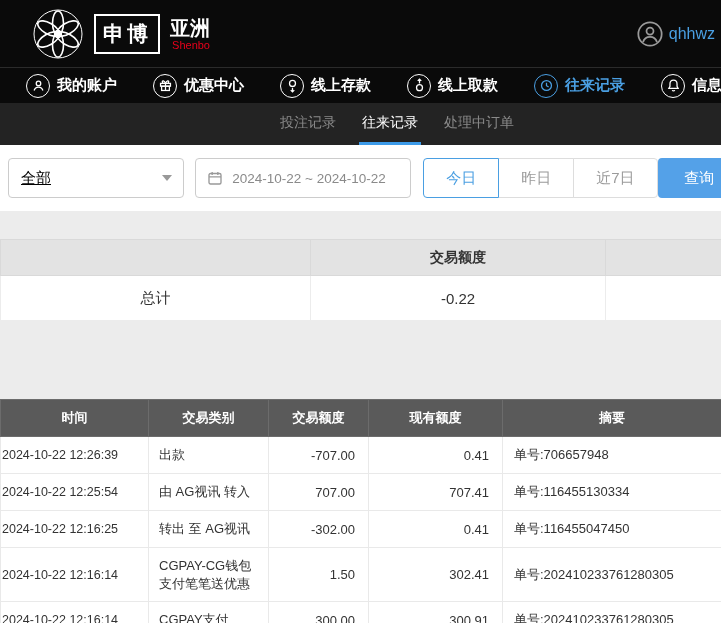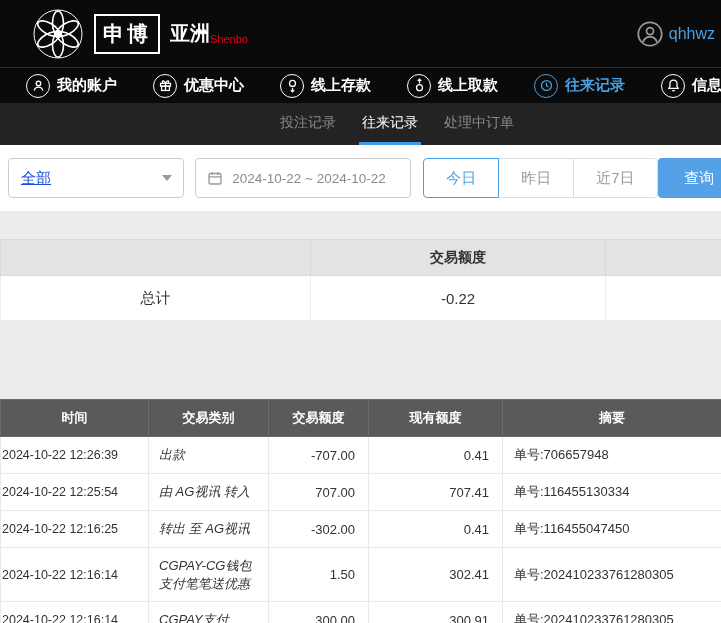--- a/index.html
+++ b/index.html
@@ -4,42 +4,42 @@
 <style>
   * { margin:0; padding:0; box-sizing:border-box; }
   html,body { width:721px; height:623px; overflow:hidden; }
   body { font-family:"Liberation Sans", sans-serif; background:#ececec; }
 
   
   .topbar { height:67px; background:#0a0a0a; display:flex; align-items:center; justify-content:space-between; padding:0 6px 0 32px; }
   .brand { display:flex; align-items:center; gap:10px; }
   .logo-flower { width:52px; height:52px; flex:0 0 auto; }
   .brand-box { border:2px solid #fff; color:#fff; font-weight:bold; font-size:21px; padding:4px 7px; letter-spacing:3px; white-space:nowrap; }
-  .brand-right { display:flex; }
+  .brand-right { display:flex; flex-direction:column; }
   .brand-region { color:#fff; font-weight:bold; font-size:20px; line-height:1.15; }
   .brand-en { color:#e8001b; font-size:11px; align-self:flex-end; line-height:1; }
   .user-box { display:flex; align-items:center; gap:5px; flex:0 0 auto; }
   .avatar-icon { width:28px; height:28px; color:#9a9a9a; }
   .user-name { color:#4a9fe2; font-size:16px; white-space:nowrap; }
 
   
   .mainnav { height:36px; background:#0a0a0a; border-top:1px solid #2b2b2b; display:flex; align-items:center; gap:36px; padding-left:26px; overflow:hidden; }
   .nav-item { display:flex; align-items:center; gap:7px; color:#fff; font-size:15px; font-weight:bold; white-space:nowrap; cursor:pointer; flex:0 0 auto; }
   .nav-item.active { color:#4a9fe2; }
   .nav-icon { width:24px; height:24px; border:1.5px solid currentColor; border-radius:50%; display:flex; align-items:center; justify-content:center; flex:0 0 auto; }
   .nav-icon svg { width:17px; height:17px; }
 
   
   .subnav { height:42px; background:#232323; display:flex; align-items:stretch; justify-content:center; gap:20px; padding-left:73px; }
   .tab { color:#8a8a8a; font-size:14px; display:flex; align-items:center; cursor:pointer; border-bottom:3px solid transparent; padding:0 3px; white-space:nowrap; }
   .tab.active { color:#fff; border-bottom-color:#3d9be9; }
 
   
   .filterbar { height:66px; background:#fff; display:flex; align-items:center; padding-left:8px; }
-  .select { width:181px; height:40px; border:1px solid #ccc; border-radius:4px; display:flex; align-items:center; justify-content:space-between; padding:0 11px 0 12px; color:#1d4ed8; font-size:15px; margin-right:11px; cursor:pointer; background:#fff;text-decoration:underline; }
+  .select { width:181px; height:40px; border:1px solid #ccc; border-radius:4px; display:flex; align-items:center; justify-content:space-between; padding:0 11px 0 12px; color:#000000; font-size:15px; margin-right:11px; cursor:pointer; background:#fff;text-decoration:underline; }
   .caret { width:0; height:0; border-left:5px solid transparent; border-right:5px solid transparent; border-top:6px solid #999; }
   .datebox { width:222px; height:40px; border:1px solid #ccc; border-radius:4px; display:flex; align-items:center; gap:8px; padding:0 10px; color:#8a8a8a; font-size:13.5px; margin-right:12px; cursor:pointer; white-space:nowrap; background:#fff; }
   .cal-icon { width:18px; height:18px; color:#999; flex:0 0 auto; }
   .btn { height:40px; border:1px solid #ddd; background:#fff; color:#9b9b9b; font-size:15px; padding:0 22px; cursor:pointer; font-family:inherit; white-space:nowrap; }
   .btn + .btn { margin-left:-1px; }
   .btn.first { border-radius:4px 0 0 4px; }
   .btn.last  { border-radius:0 4px 4px 0; }
   .btn.active-day { border:1px solid #4a9fe2; color:#4a9fe2; position:relative; z-index:1; }
   .btn-query { height:40px; width:86px; margin-left:auto; margin-right:-20px; background:#54a1e8; color:#fff; border:none; font-size:15px; border-radius:4px; cursor:pointer; font-family:inherit; }
 
@@ -47,21 +47,21 @@
   .summary { margin-top:28px; background:#fff; }
   table { width:100%; border-collapse:collapse; table-layout:fixed; }
   .summary th { background:#e3e3e3; color:#333; font-size:14px; font-weight:bold; height:36px; text-align:center; border:1px solid #d9d9d9; }
   .summary td { height:45px; text-align:center; color:#333; font-size:15px; border:1px solid #ececec; background:#fff; }
 
   
   .main-table { margin-top:78px; background:#fff; }
   .main-table th { background:#5a5a5a; color:#fff; font-size:13px; font-weight:bold; height:37px; border:1px solid #6c6c6c; }
   .main-table td { border:1px solid #e9e9e9; font-size:13px; color:#333; padding:9px 12px; background:#fff; vertical-align:middle; }
   .main-table td.c-time { font-size:12.5px; padding-left:1px; padding-right:2px; white-space:nowrap; }
-  .main-table td.c-type { padding-left:10px; padding-right:8px; line-height:1.35;font-style:italic; }
+  .main-table td.c-type { padding-left:10px; padding-right:8px; line-height:1.35; }
   .main-table td.num { text-align:right; padding-right:13px; }
   .main-table td.c-memo { padding-left:11px; }
 </style>
 </head>
 <body>
 
 <header class="topbar">
   <div class="brand">
     <svg class="logo-flower" viewBox="-26 -26 52 52">
       <g fill="none" stroke="#ffffff" stroke-width="1.6">

